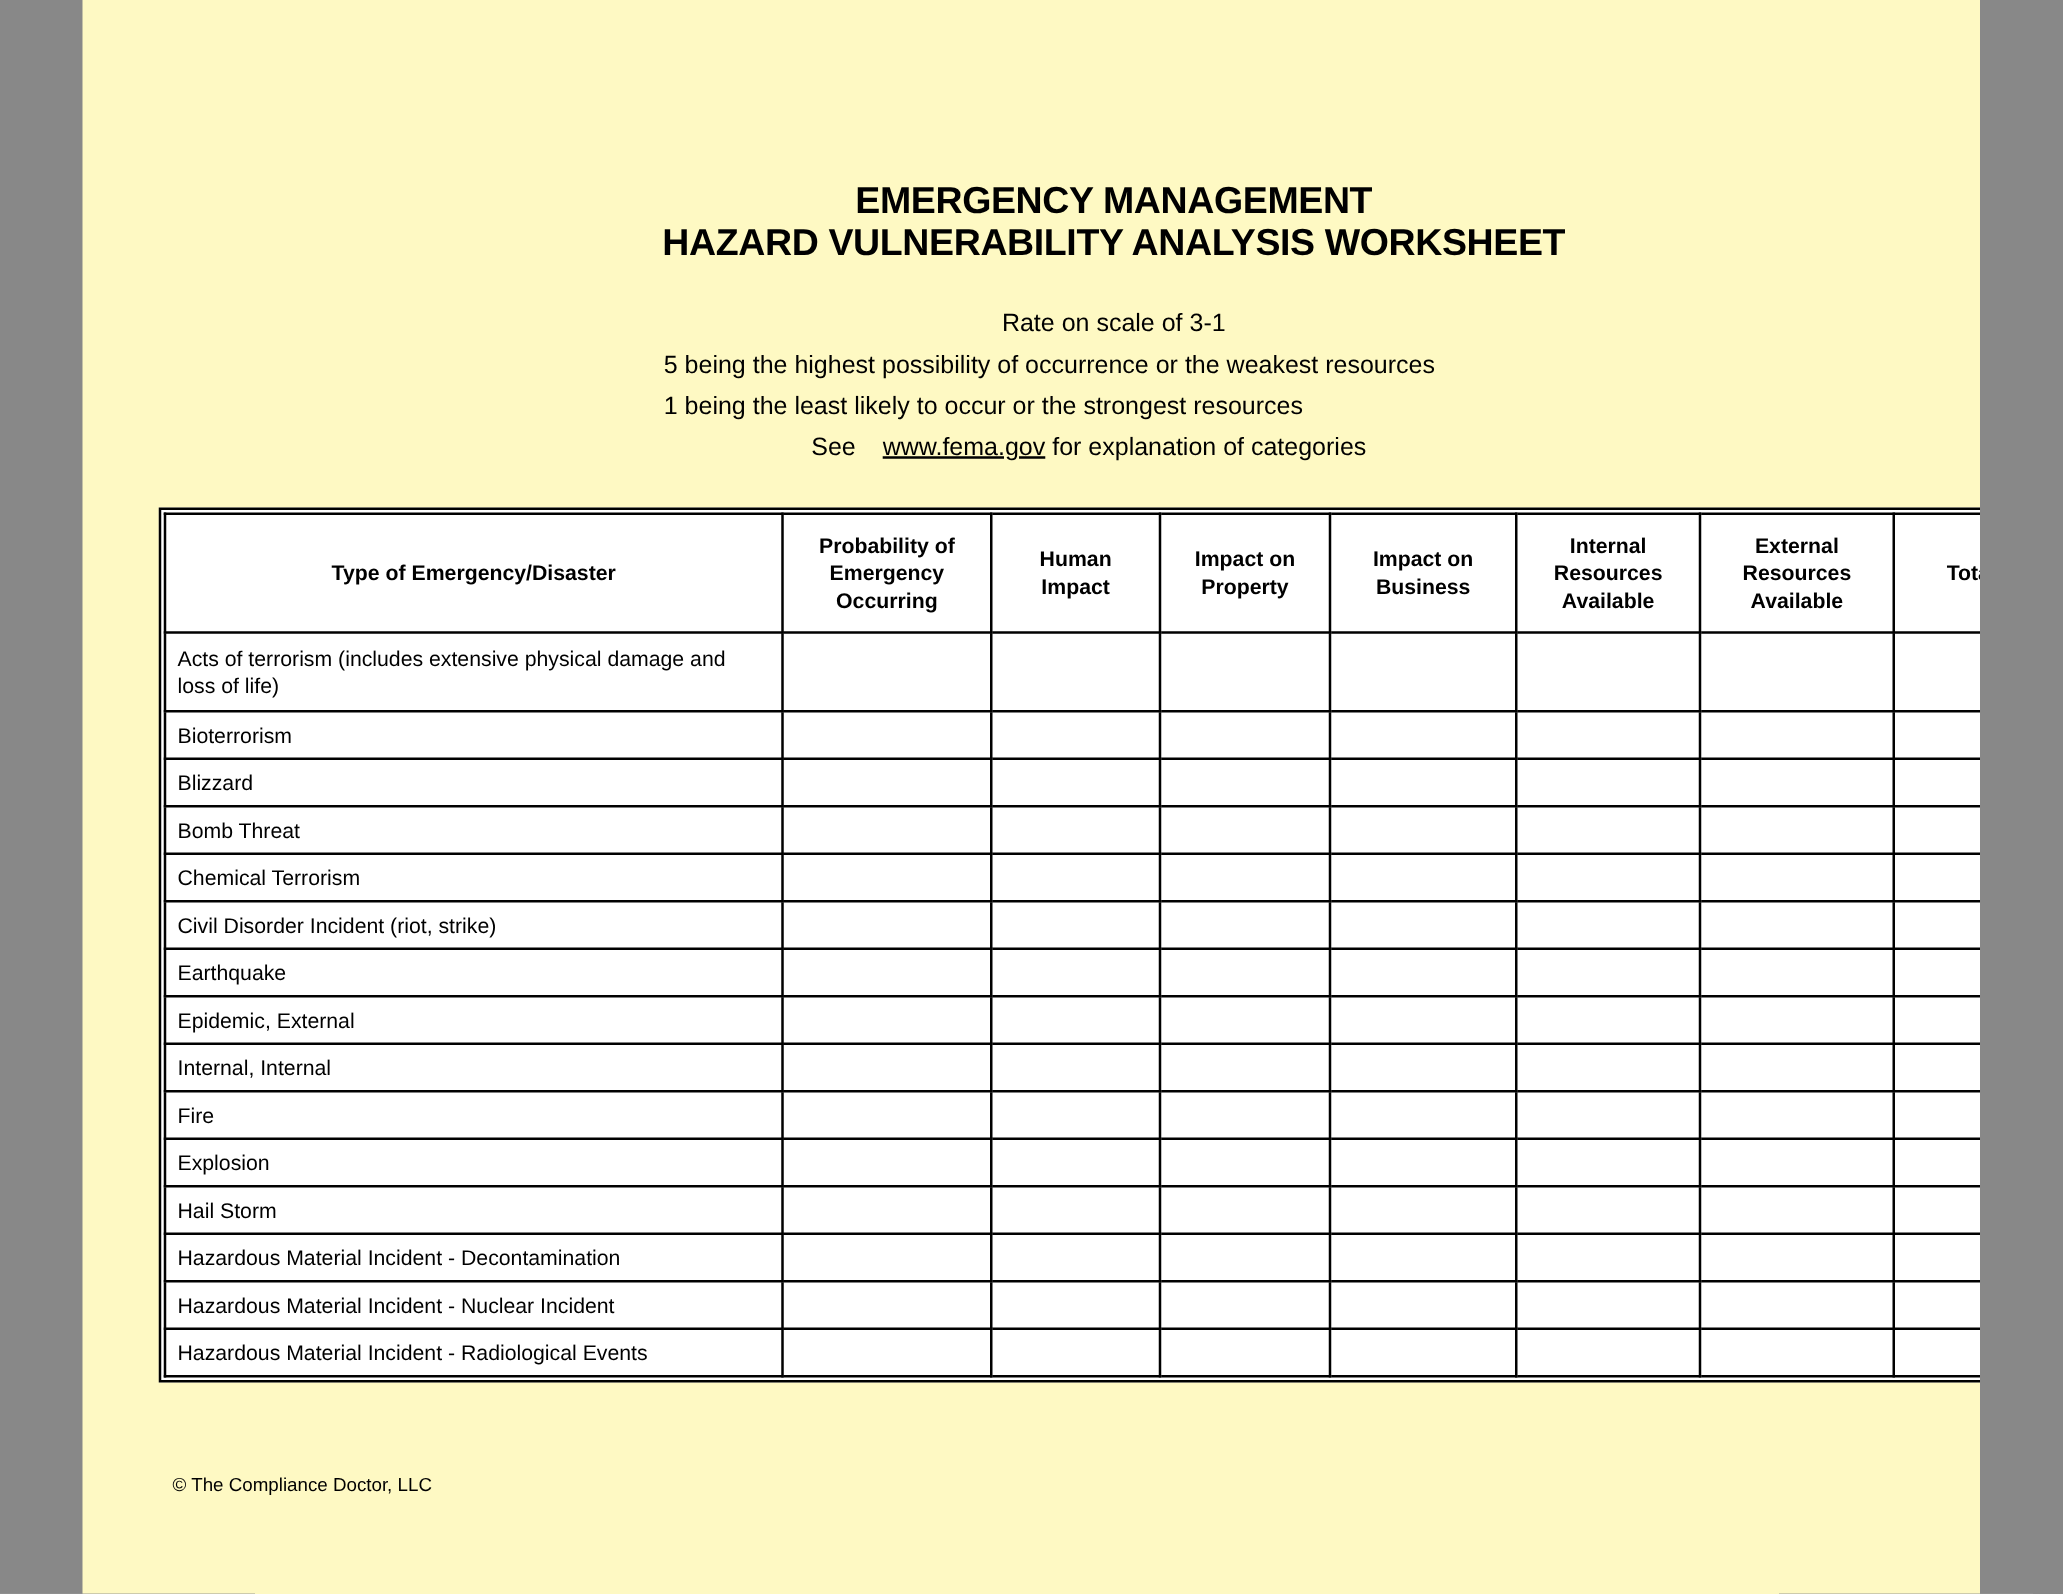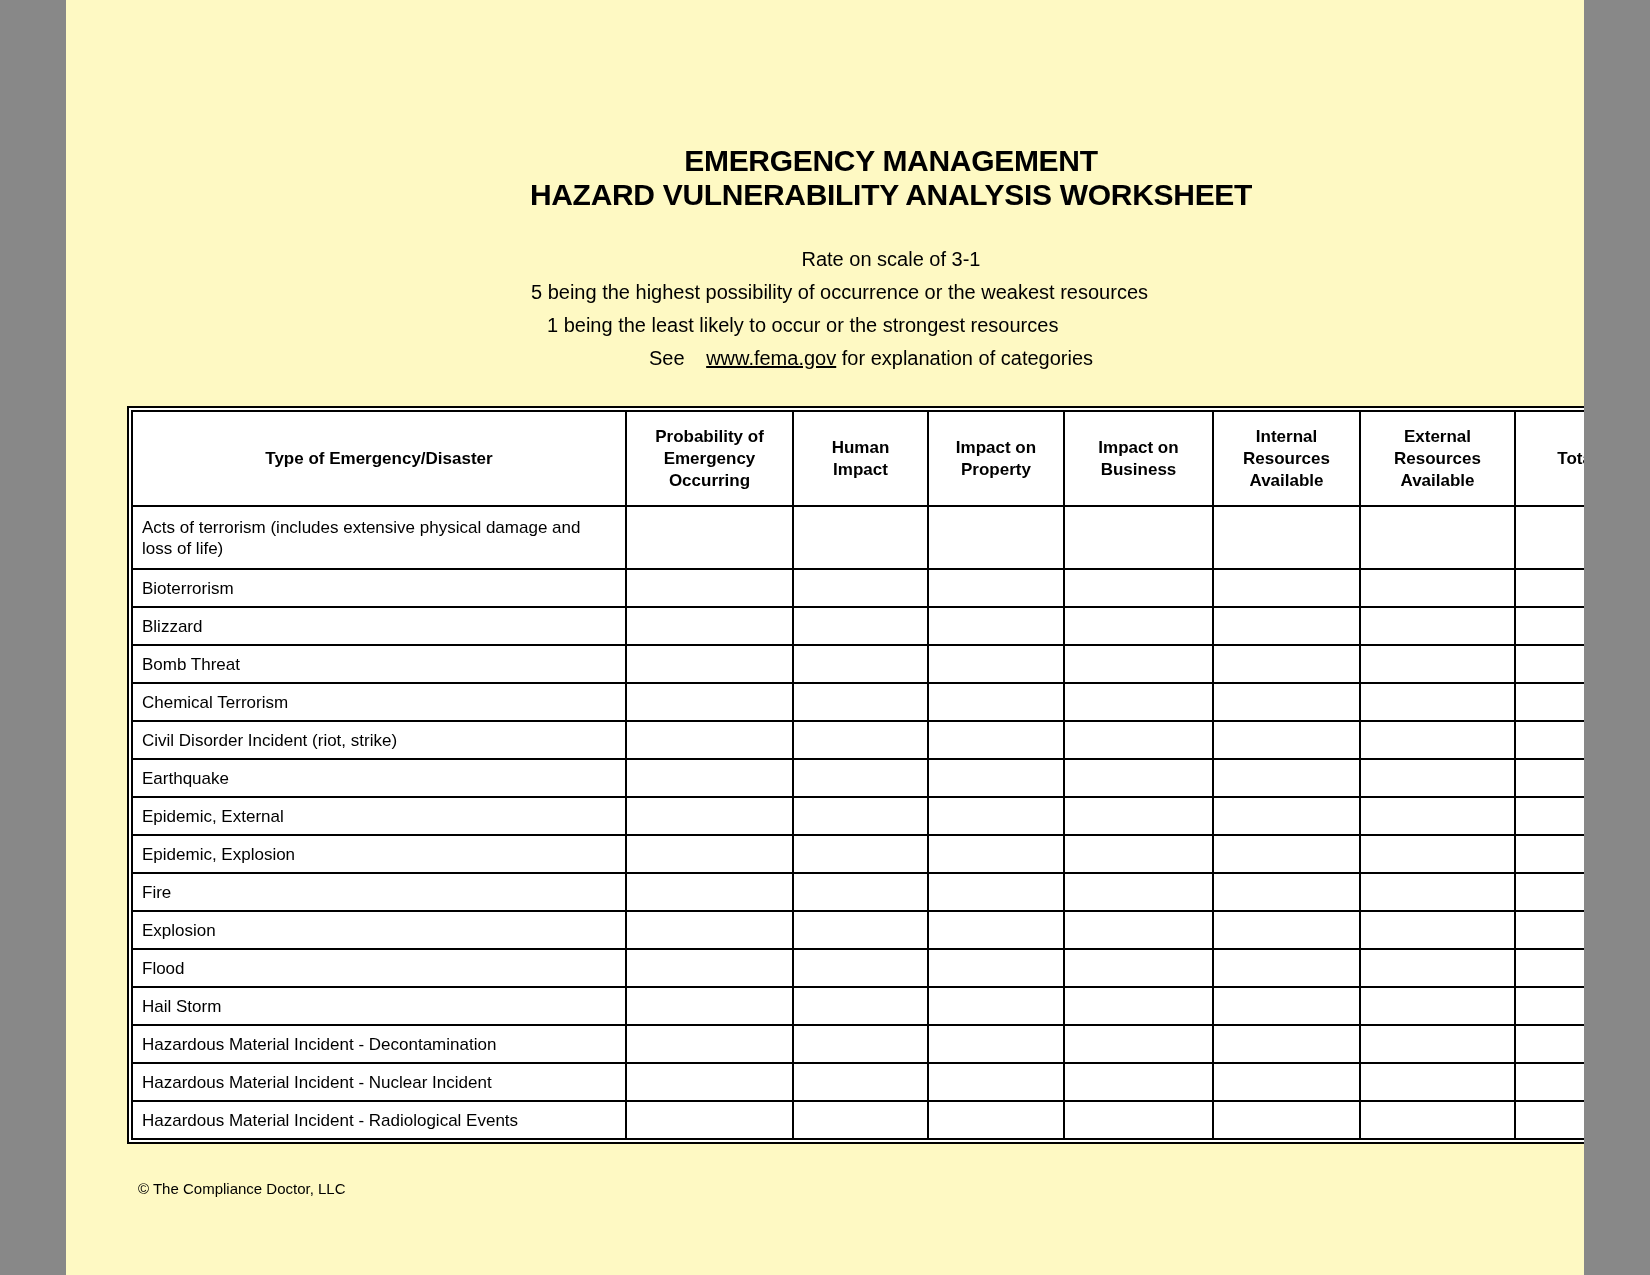--- a/index.html
+++ b/index.html
@@ -35,21 +35,21 @@
     line-height: 26px;
     white-space: nowrap;
   }
   .sub-center {
     left: 0;
     width: 1650px;
     text-align: center;
   }
   .sub1 { top: 246px; }
   .sub2 { top: 279px; left: 465px; }
-  .sub3 { top: 312px; left: 465px; margin-left: 16px; }
+  .sub3 { top: 312px; left: 465px; }
   .sub4 { top: 345px; left: 583px; }
   .fema-link {
     color: #000000;
     text-decoration: underline;
     cursor: pointer;
     margin-left: 16px;
   }
   .table-wrap {
     position: absolute;
     left: 61px;
@@ -209,51 +209,41 @@
             <td class="label">Epidemic, External</td>
             <td class="blank"></td>
             <td class="blank"></td>
             <td class="blank"></td>
             <td class="blank"></td>
             <td class="blank"></td>
             <td class="blank"></td>
             <td class="blank"></td>
           </tr>
           <tr>
-            <td class="label">Epidemic, Explosion</td>
+            <td class="label">Internal, Internal</td>
             <td class="blank"></td>
             <td class="blank"></td>
             <td class="blank"></td>
             <td class="blank"></td>
             <td class="blank"></td>
             <td class="blank"></td>
             <td class="blank"></td>
           </tr>
           <tr>
             <td class="label">Fire</td>
             <td class="blank"></td>
             <td class="blank"></td>
             <td class="blank"></td>
             <td class="blank"></td>
             <td class="blank"></td>
             <td class="blank"></td>
             <td class="blank"></td>
           </tr>
           <tr>
             <td class="label">Explosion</td>
-            <td class="blank"></td>
-            <td class="blank"></td>
-            <td class="blank"></td>
-            <td class="blank"></td>
-            <td class="blank"></td>
-            <td class="blank"></td>
-            <td class="blank"></td>
-          </tr>
-          <tr>
-            <td class="label">Flood</td>
             <td class="blank"></td>
             <td class="blank"></td>
             <td class="blank"></td>
             <td class="blank"></td>
             <td class="blank"></td>
             <td class="blank"></td>
             <td class="blank"></td>
           </tr>
           <tr>
             <td class="label">Hail Storm</td>

